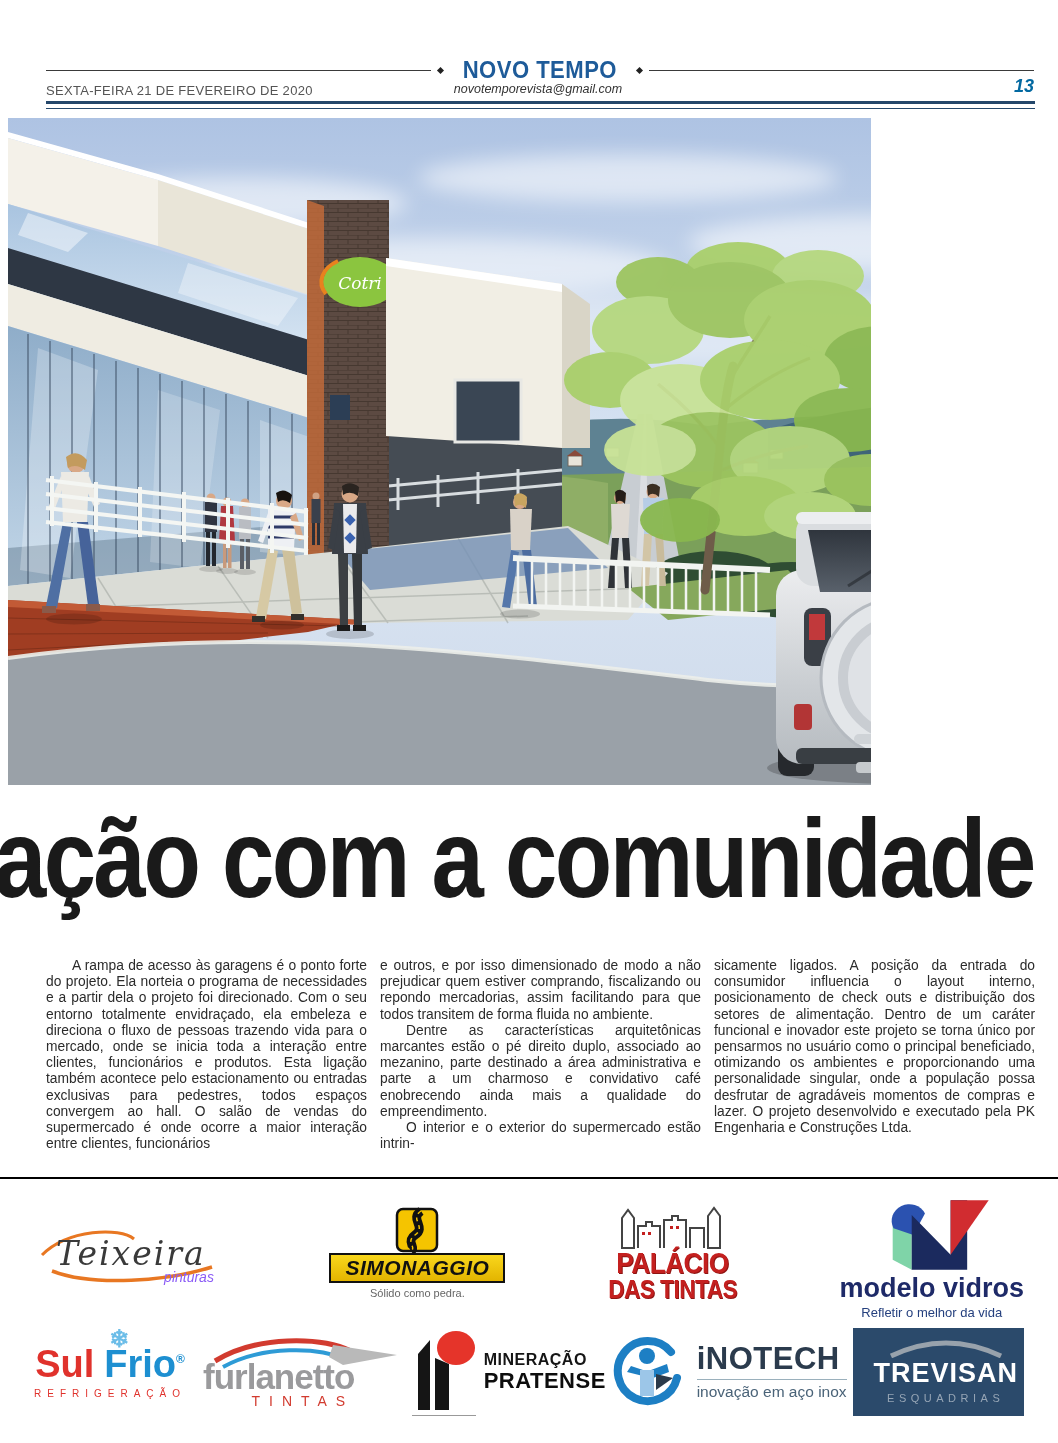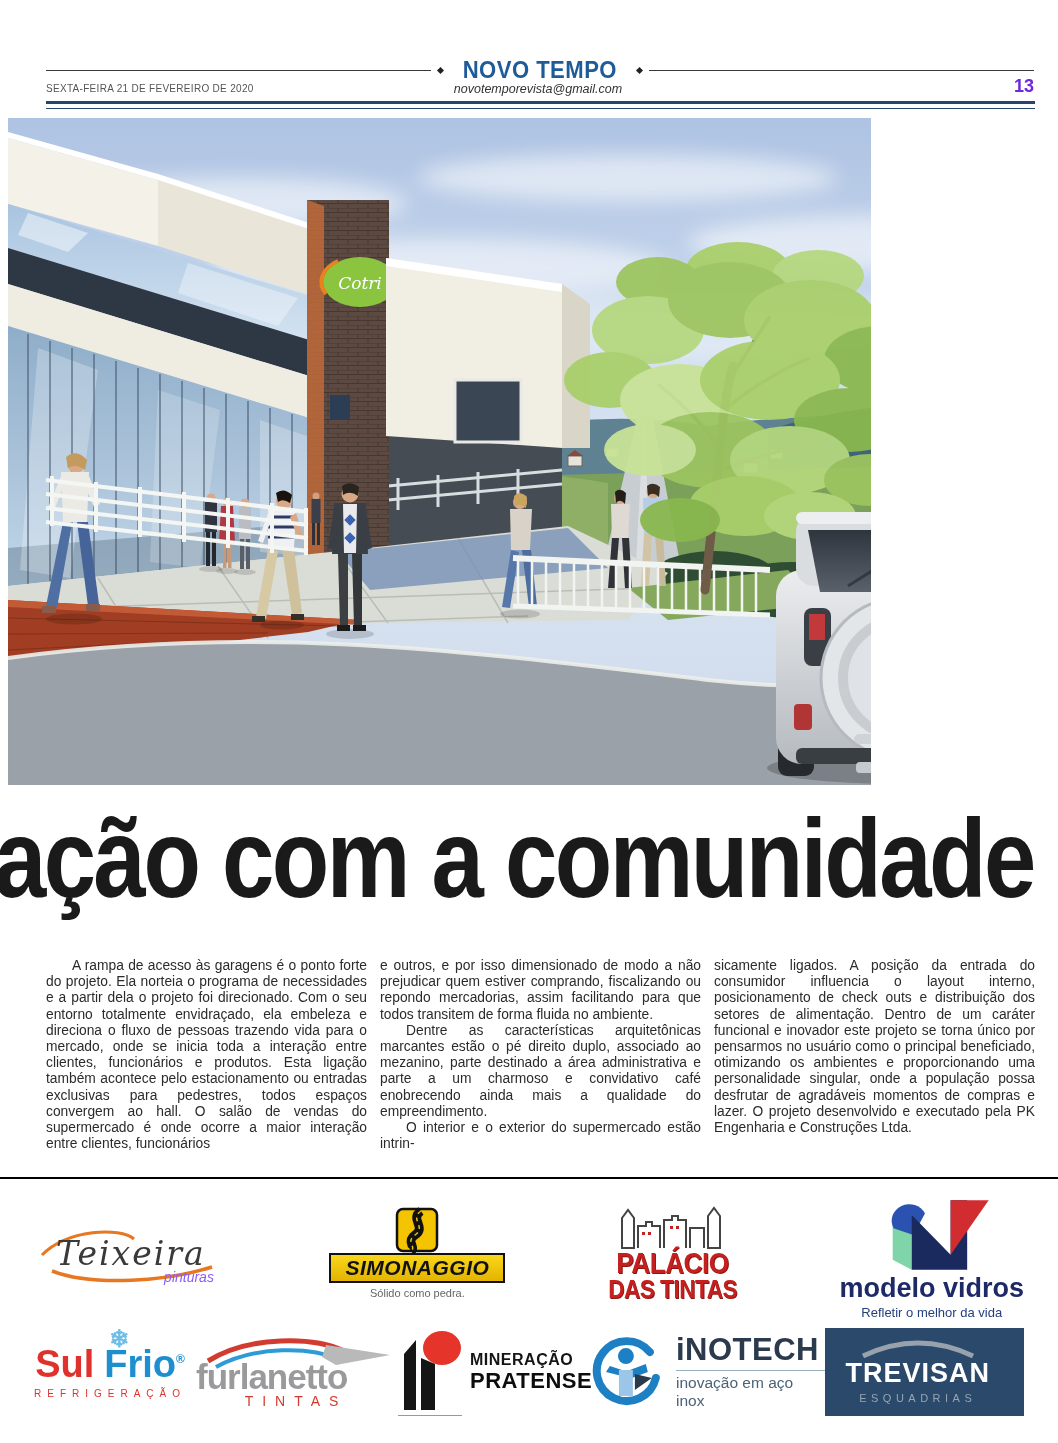--- a/index.html
+++ b/index.html
@@ -6,22 +6,22 @@
   .page{position:relative;width:1058px;height:1443px;background:#ffffff;margin:0 auto;
         font-family:"Liberation Sans",sans-serif;overflow:hidden;}
   
   .mast-row{position:absolute;top:56px;left:46px;right:24px;display:flex;align-items:center;gap:7px;}
   .mast-line{flex:1;border-top:1.6px solid #3a3a3a;}
   .diamond{width:5px;height:5px;background:#222;transform:rotate(45deg);flex:0 0 auto;}
   .masthead{margin:0 6px;color:#1e5b99;font-size:24px;font-weight:bold;letter-spacing:.5px;
             transform:scaleX(.92);white-space:nowrap;}
   .email{position:absolute;top:82px;left:9px;width:100%;text-align:center;font-style:italic;
          font-size:12.5px;color:#333;}
-  .date{position:absolute;top:83px;left:46px;font-size:10px;color:#555;letter-spacing:.3px;}
-  .page-num{position:absolute;top:76px;right:24px;font-size:18px;font-weight:bold;color:#6d28d9;}
+  .date{position:absolute;top:83px;left:46px;font-size:13px;color:#555;letter-spacing:.3px;}
+  .page-num{position:absolute;top:76px;right:24px;font-size:18px;font-weight:bold;color:#0369a1;font-style:italic;}
   .double-rule{position:absolute;top:101px;left:46px;right:23px;height:4px;
                border-top:3px solid #24476b;border-bottom:1.5px solid #24476b;}
   
   .hero{position:absolute;top:118px;left:8px;width:863px;height:667px;margin:0;overflow:hidden;}
   
   .headline{position:absolute;top:800px;left:-6px;margin:0;font-size:112px;font-weight:bold;
             color:#1a1a1a;letter-spacing:-3px;transform:scaleX(.84);transform-origin:left center;
             white-space:nowrap;line-height:1.05;}
   
   .article{position:absolute;top:958px;left:46px;width:989px;display:flex;gap:13px;}
@@ -67,21 +67,21 @@
   .min-text{text-align:left;}
   .min-l1{color:#151515;font-size:16px;font-weight:600;letter-spacing:.5px;line-height:1.05;}
   .min-l2{color:#0d0d0d;font-size:22px;font-weight:800;letter-spacing:.5px;line-height:1.05;text-align:right;}
   
   .ino-wrap{display:flex;align-items:center;gap:10px;}
   .ino-text{text-align:left;}
   .ino-name{color:#2b3b4d;font-size:31px;font-weight:800;letter-spacing:.5px;line-height:1;}
   .ino-line{border-top:1.5px solid #9ab0bc;margin:5px 0 3px 0;}
   .ino-tag{color:#4a6378;font-size:15.5px;}
   
-  .trev-box{background:#2b4a6b;padding:10px 34px 12px 20px;display:flex;flex-direction:column;
+  .trev-box{background:#2b4a6b;padding:10px 6px 12px 20px;display:flex;flex-direction:column;
             align-items:center;}
   .trev-name{color:#fff;font-size:27px;font-weight:800;letter-spacing:1px;line-height:1;margin-top:2px;}
   .trev-sub{color:#96a5b5;font-size:11px;letter-spacing:4.5px;margin-top:5px;}
 </style>
 </head>
 <body>
 
 <div class="page">
 
   <div class="mast-row">

